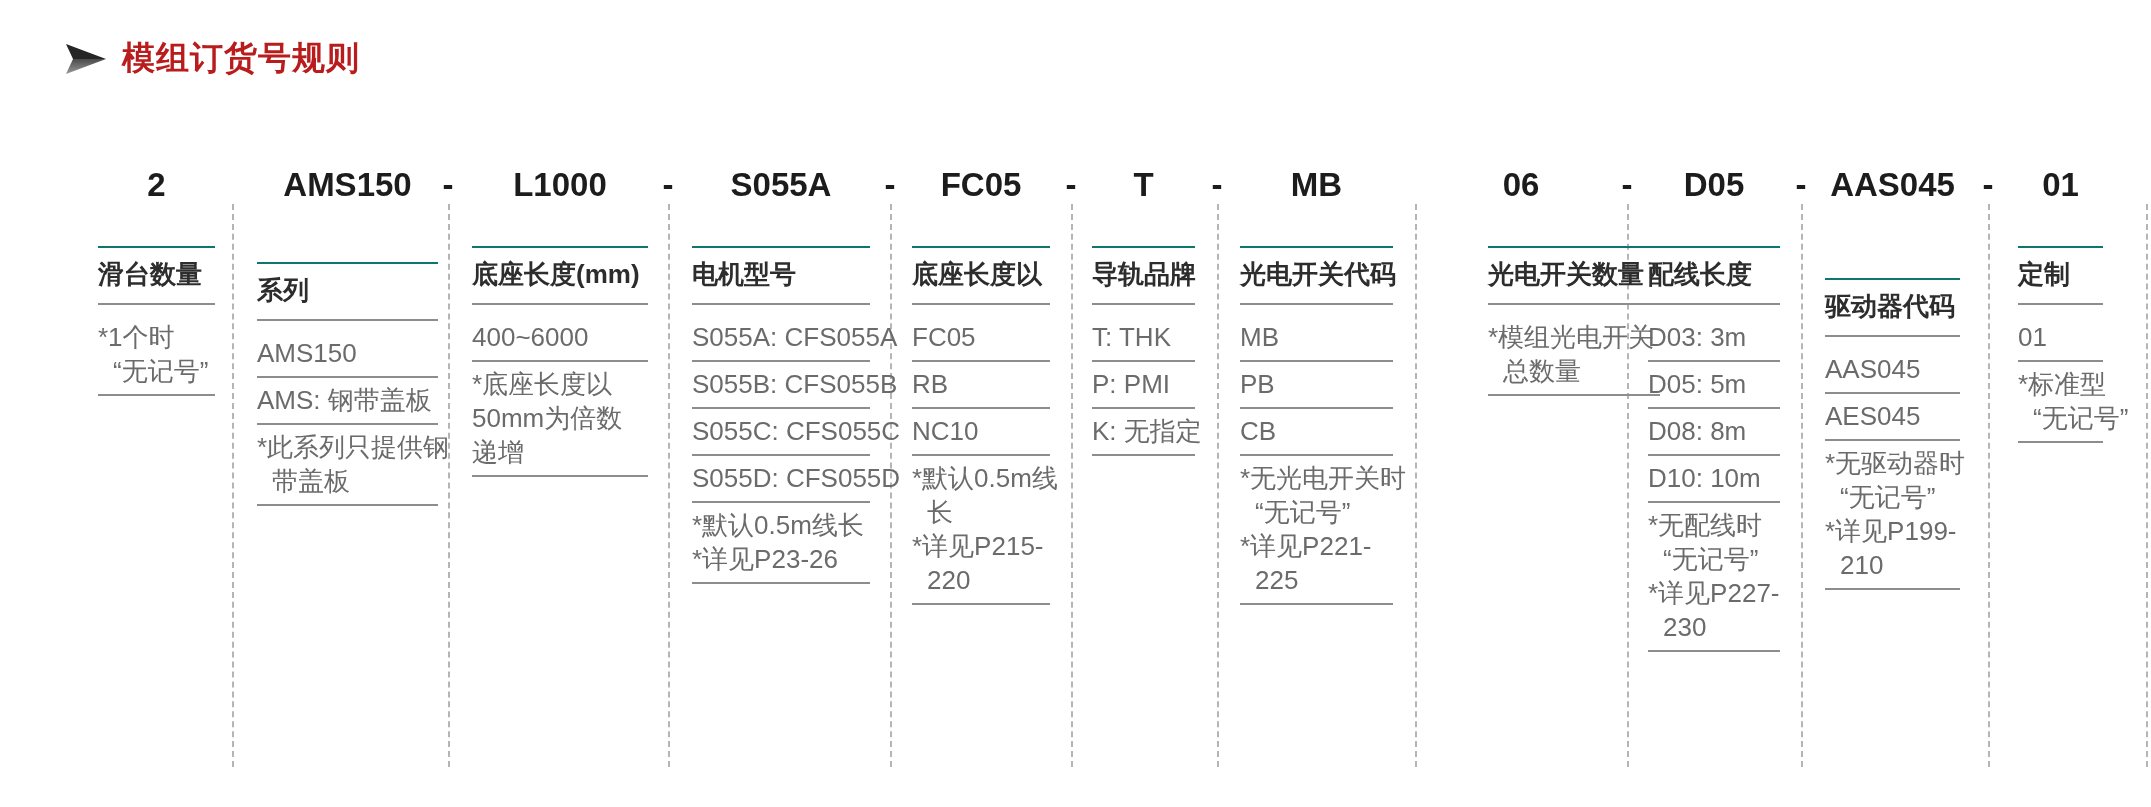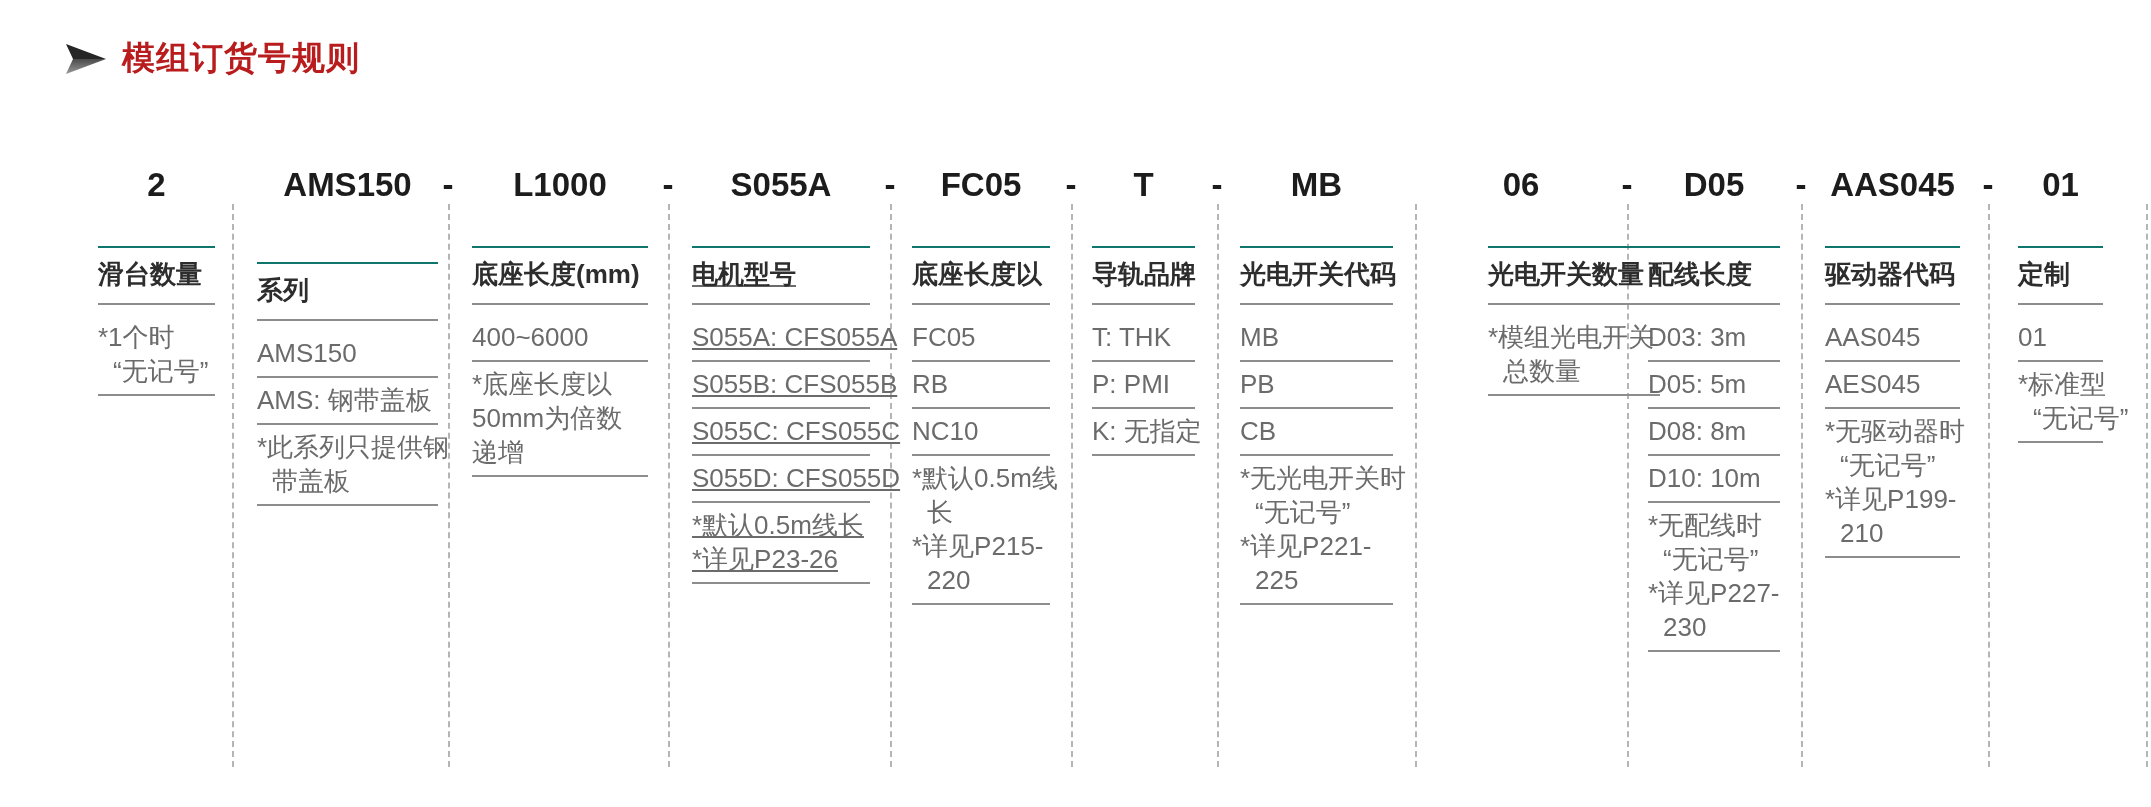--- a/index.html
+++ b/index.html
@@ -104,21 +104,21 @@
         </div>
         <div class="group">
           <div class="ln">*底座长度以</div>
           <div class="ln">50mm为倍数</div>
           <div class="ln">递增</div>
         </div>
       </div>
       <div class="code" style="left: 692px; width: 178px;">S055A</div>
       <div class="code-dash" style="left: 875px;">-</div>
       <div class="divider" style="left: 890px;"></div>
-      <div class="col" style="left: 692px; width: 178px; text-decoration: underline;">
+      <div class="col" style="left: 692px; width: 178px;">
         <div class="hdr">电机型号</div>
         <div class="group">
           <div class="ln">S055A: CFS055A</div>
         </div>
         <div class="group">
           <div class="ln">S055B: CFS055B</div>
         </div>
         <div class="group">
           <div class="ln">S055C: CFS055C</div>
         </div>
@@ -216,21 +216,21 @@
         <div class="group">
           <div class="ln">*无配线时</div>
           <div class="ln indent">“无记号”</div>
           <div class="ln">*详见P227-</div>
           <div class="ln indent">230</div>
         </div>
       </div>
       <div class="code" style="left: 1825px; width: 135px;">AAS045</div>
       <div class="code-dash" style="left: 1973px;">-</div>
       <div class="divider" style="left: 1988px;"></div>
-      <div class="col" style="left: 1825px; width: 135px;">
+      <div class="col" style="left: 1825px; width: 135px; margin-top: 32px;">
         <div class="hdr">驱动器代码</div>
         <div class="group">
           <div class="ln">AAS045</div>
         </div>
         <div class="group">
           <div class="ln">AES045</div>
         </div>
         <div class="group">
           <div class="ln">*无驱动器时</div>
           <div class="ln indent">“无记号”</div>

